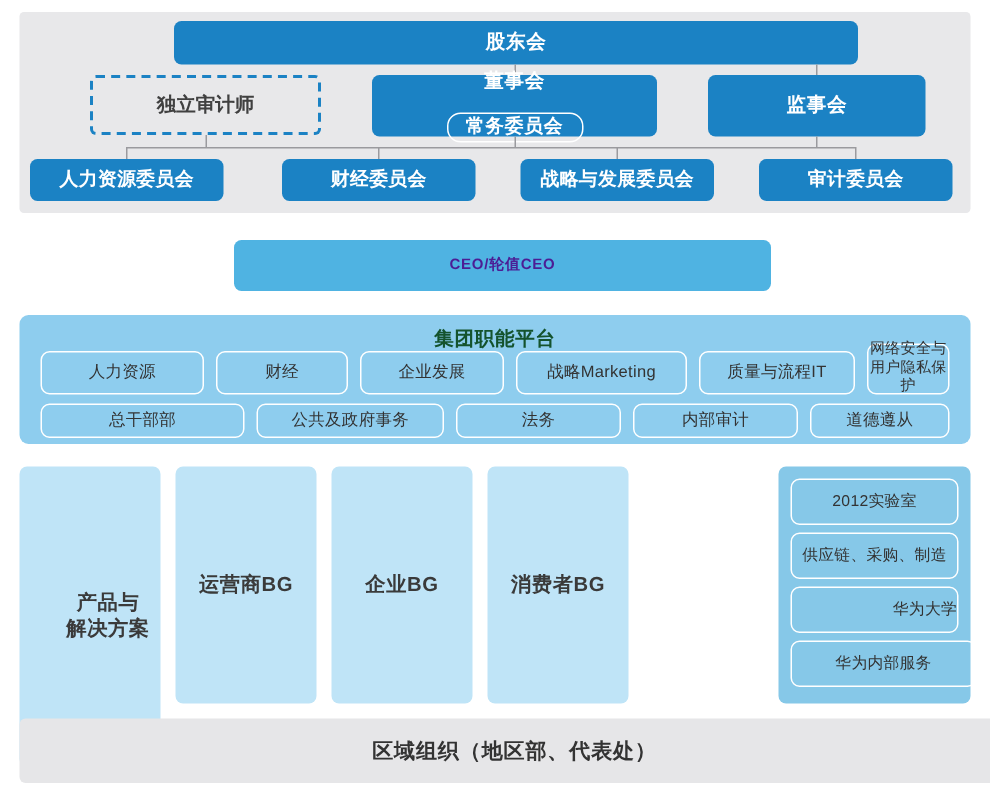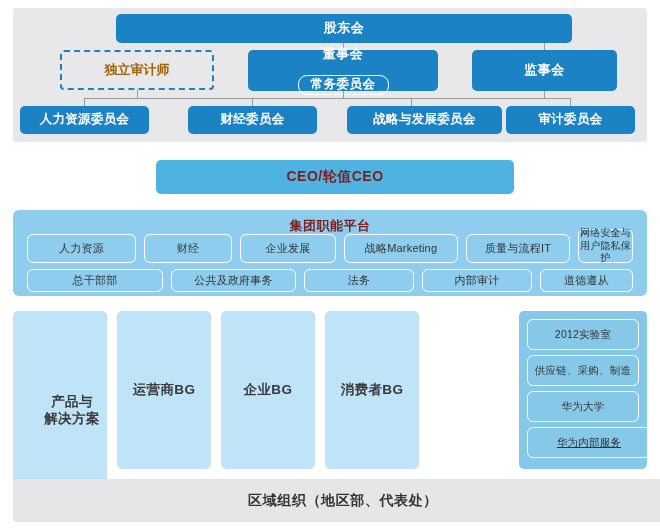--- a/index.html
+++ b/index.html
@@ -51,21 +51,21 @@
     color: #ffffff;
     font-weight: bold;
     font-size: 12.5px;
     letter-spacing: 0.3px;
   }
 
   
   .dashed {
     background: #e8e8ea;
     border: 2px dashed #1b82c4;
-    color: #a16207;
+    color: #404040;
     font-weight: bold;
     font-size: 13px;
     border-radius: 4px;
     text-align: right;
   }
 
   
   .board-inner-wrap {
     display: flex;
     flex-direction: column;
@@ -89,39 +89,39 @@
   .line-h, .line-v {
     position: absolute;
     background: #9a9a9e;
   }
   .line-h { height: 1px; }
   .line-v { width: 1px; }
 
   
   .ceo {
     background: #4fb3e2;
-    color: #7f1d1d;
-    font-weight: bold;
-    font-size: 14px;
+    color: #4c1d95;
+    font-weight: bold;
+    font-size: 10px;
     letter-spacing: 0.5px;
     border-radius: 5px;
   }
 
   
   .platform {
     background: #8ecdee;
     border-radius: 6px;
   }
   .platform-title {
     position: absolute;
     width: 100%;
     top: 7px;
     left: 0;
     text-align: center;
-    color: #7f1d1d;
+    color: #14532d;
     font-weight: bold;
     font-size: 13px;
     letter-spacing: 0.5px;
   }
   .fn {
     border: 1px solid #ffffff;
     border-radius: 6px;
     color: #333333;
     font-size: 11px;
     background: transparent;
@@ -206,21 +206,21 @@
   <div class="line-v abs" style="left:252px; top:98px; height:8px;"></div>
   <div class="line-v abs" style="left:411px; top:98px; height:8px;"></div>
   <div class="line-v abs" style="left:570px; top:98px; height:8px;"></div>
 
   <div class="abs box gov-sm" style="left:20px;  top:106px; width:129px; height:28px;">
     <span>人力资源委员会</span>
   </div>
   <div class="abs box gov-sm" style="left:188px; top:106px; width:129px; height:28px;">
     <span>财经委员会</span>
   </div>
-  <div class="abs box gov-sm" style="left:347px; top:106px; width:155px; height:28px;">
+  <div class="abs box gov-sm" style="left:347px; top:106px; width:129px; height:28px;">
     <span>战略与发展委员会</span>
   </div>
   <div class="abs box gov-sm" style="left:506px; top:106px; width:129px; height:28px;">
     <span>审计委员会</span>
   </div>
 
   <div class="abs box ceo" style="left:156px; top:160px; width:358px; height:34px;">
     <span>CEO/轮值CEO</span>
   </div>
 
@@ -279,24 +279,24 @@
   </div>
 
   <div class="abs support-col" style="left:519px; top:311px; width:128px; height:158px;"></div>
 
   <div class="abs box support-item" style="left:527px; top:319px; width:112px; height:31px;">
     <span>2012实验室</span>
   </div>
   <div class="abs box support-item" style="left:527px; top:355px; width:112px; height:31px;">
     <span>供应链、采购、制造</span>
   </div>
-  <div class="abs box support-item" style="left:527px; top:391px; width:112px; height:31px;">
+  <div class="abs box support-item" style="left:527px; top:391px; width:112px; height:31px;justify-content:flex-end;">
     <span>华为大学</span>
   </div>
-  <div class="abs box support-item" style="left:527px; top:427px; width:124px; height:31px;text-decoration:underline;">
+  <div class="abs box support-item" style="left:527px; top:427px; width:124px; height:31px;">
     <span>华为内部服务</span>
   </div>
 
   <div class="abs box region-bar" style="left:13px; top:479px; width:660px; height:43px;">
     <span>区域组织（地区部、代表处）</span>
   </div>
 
 </div>
 
 </body></html>

